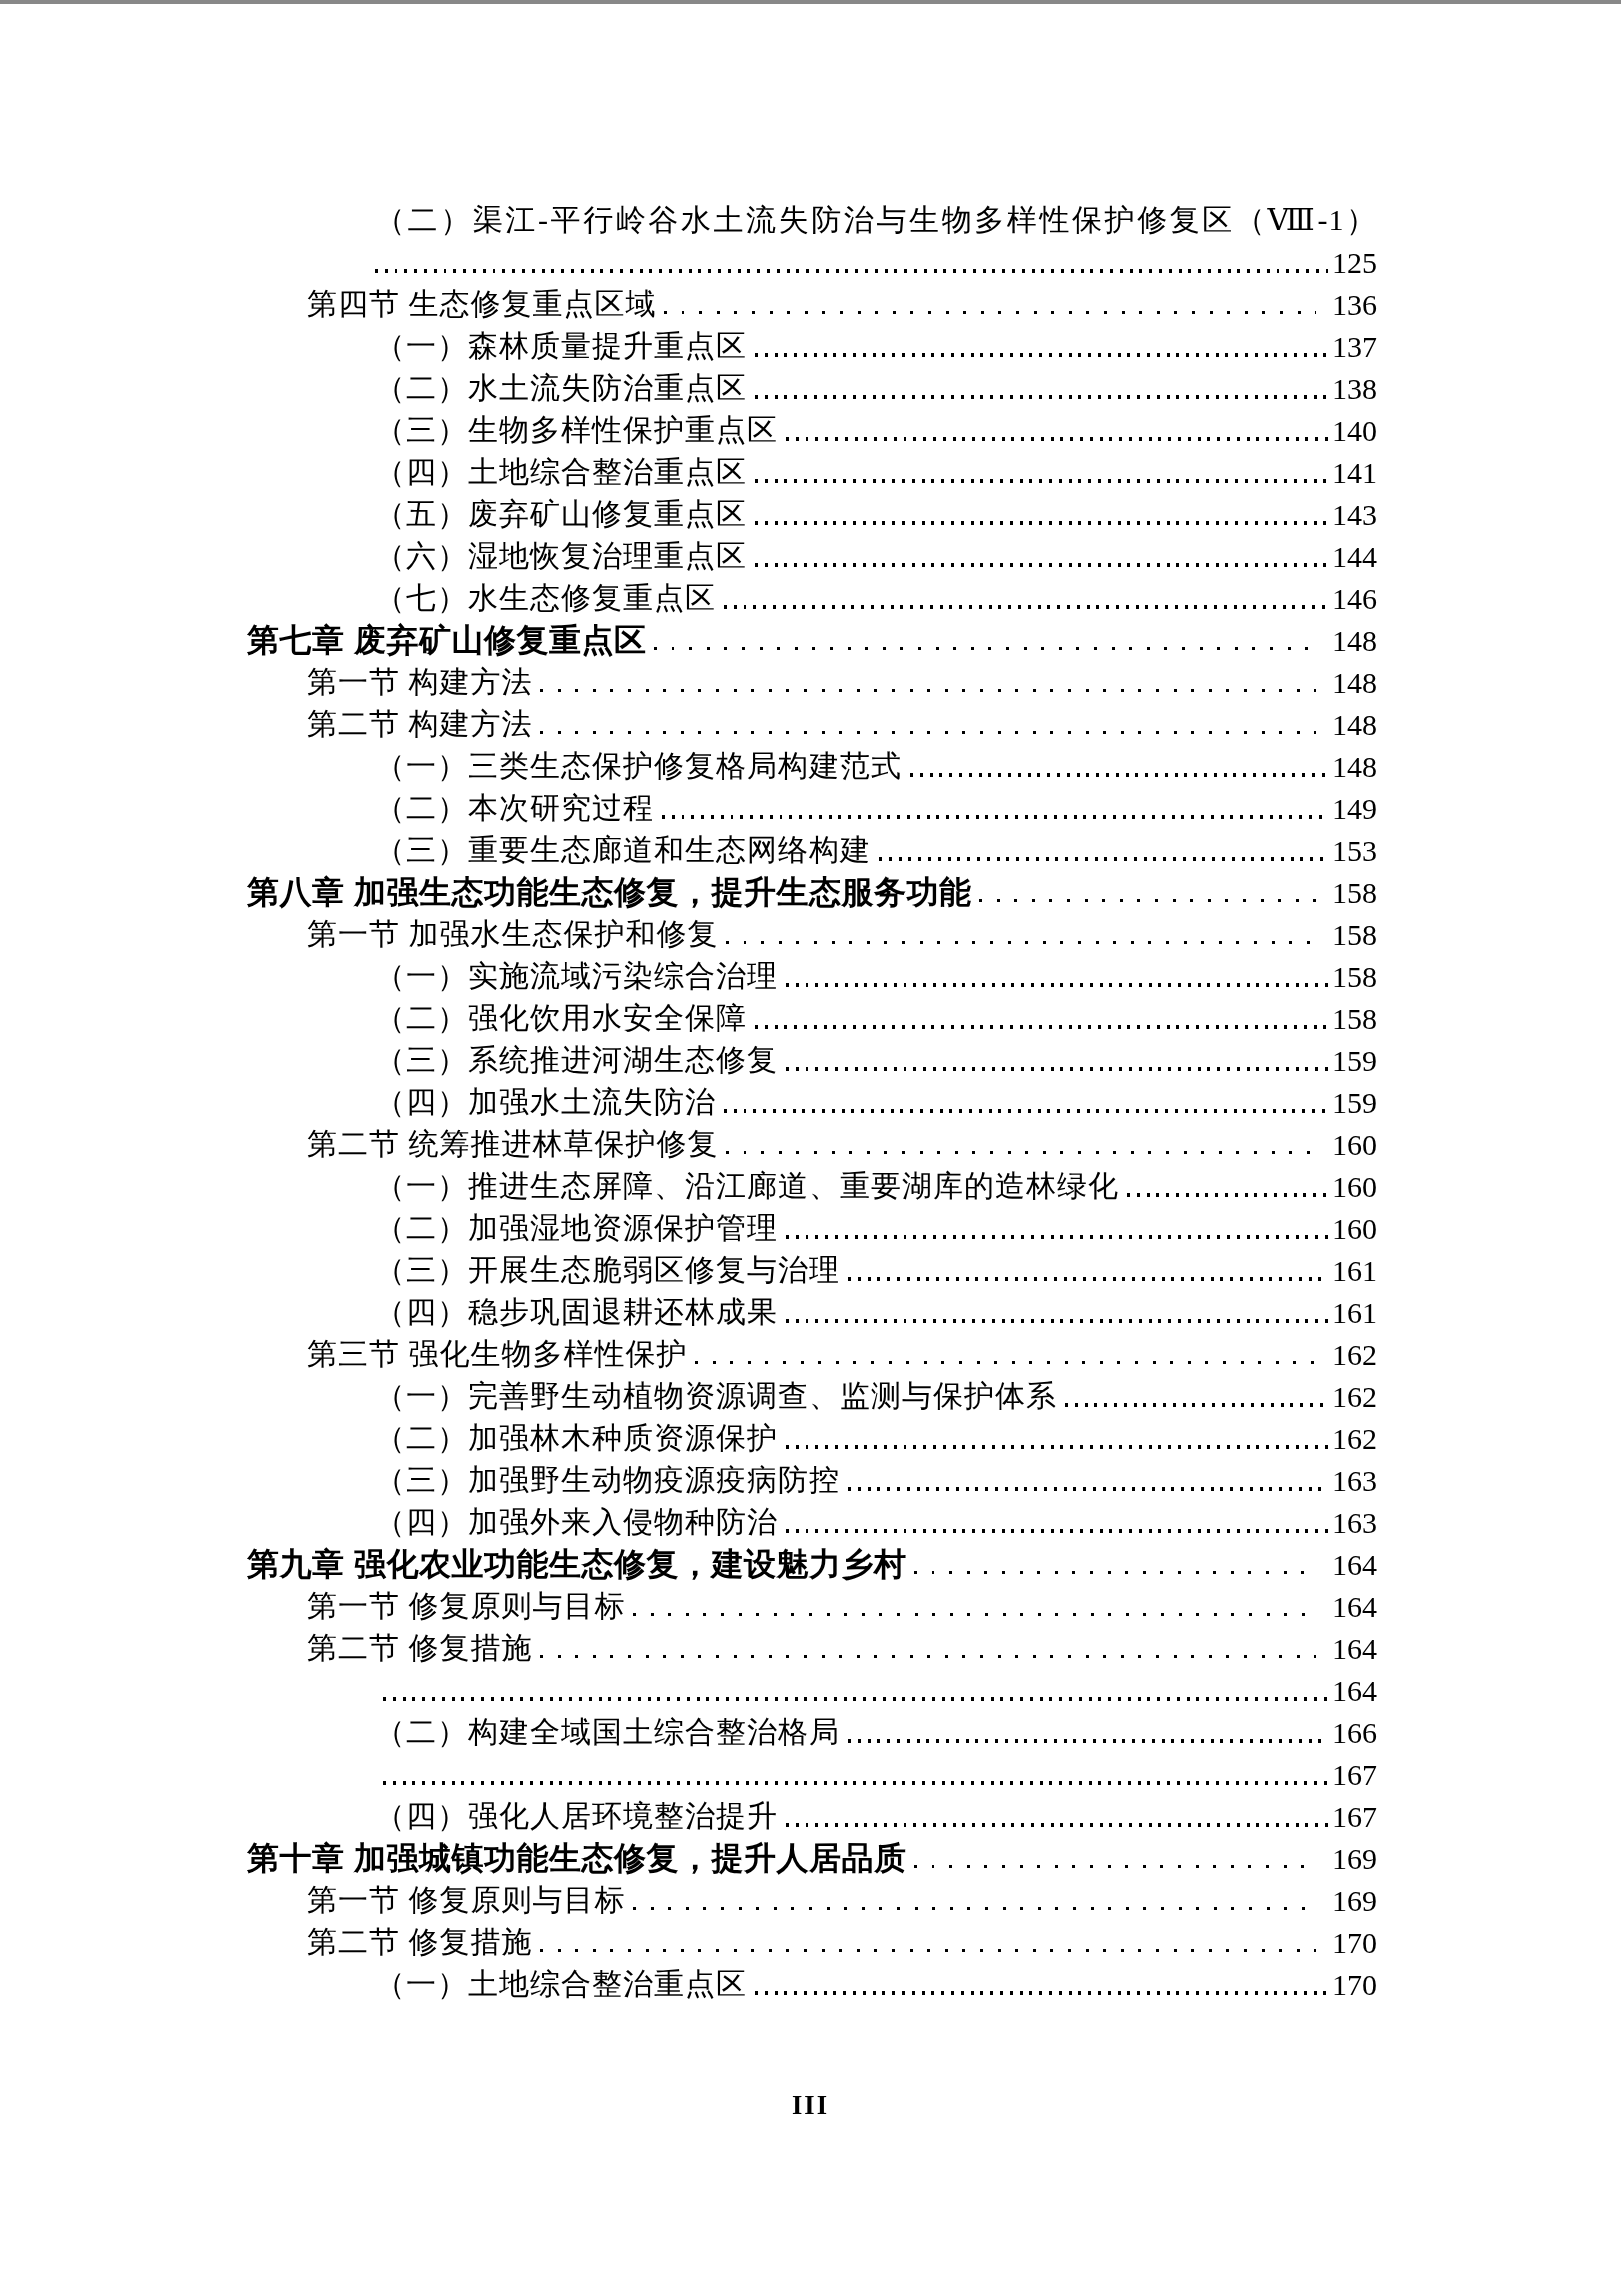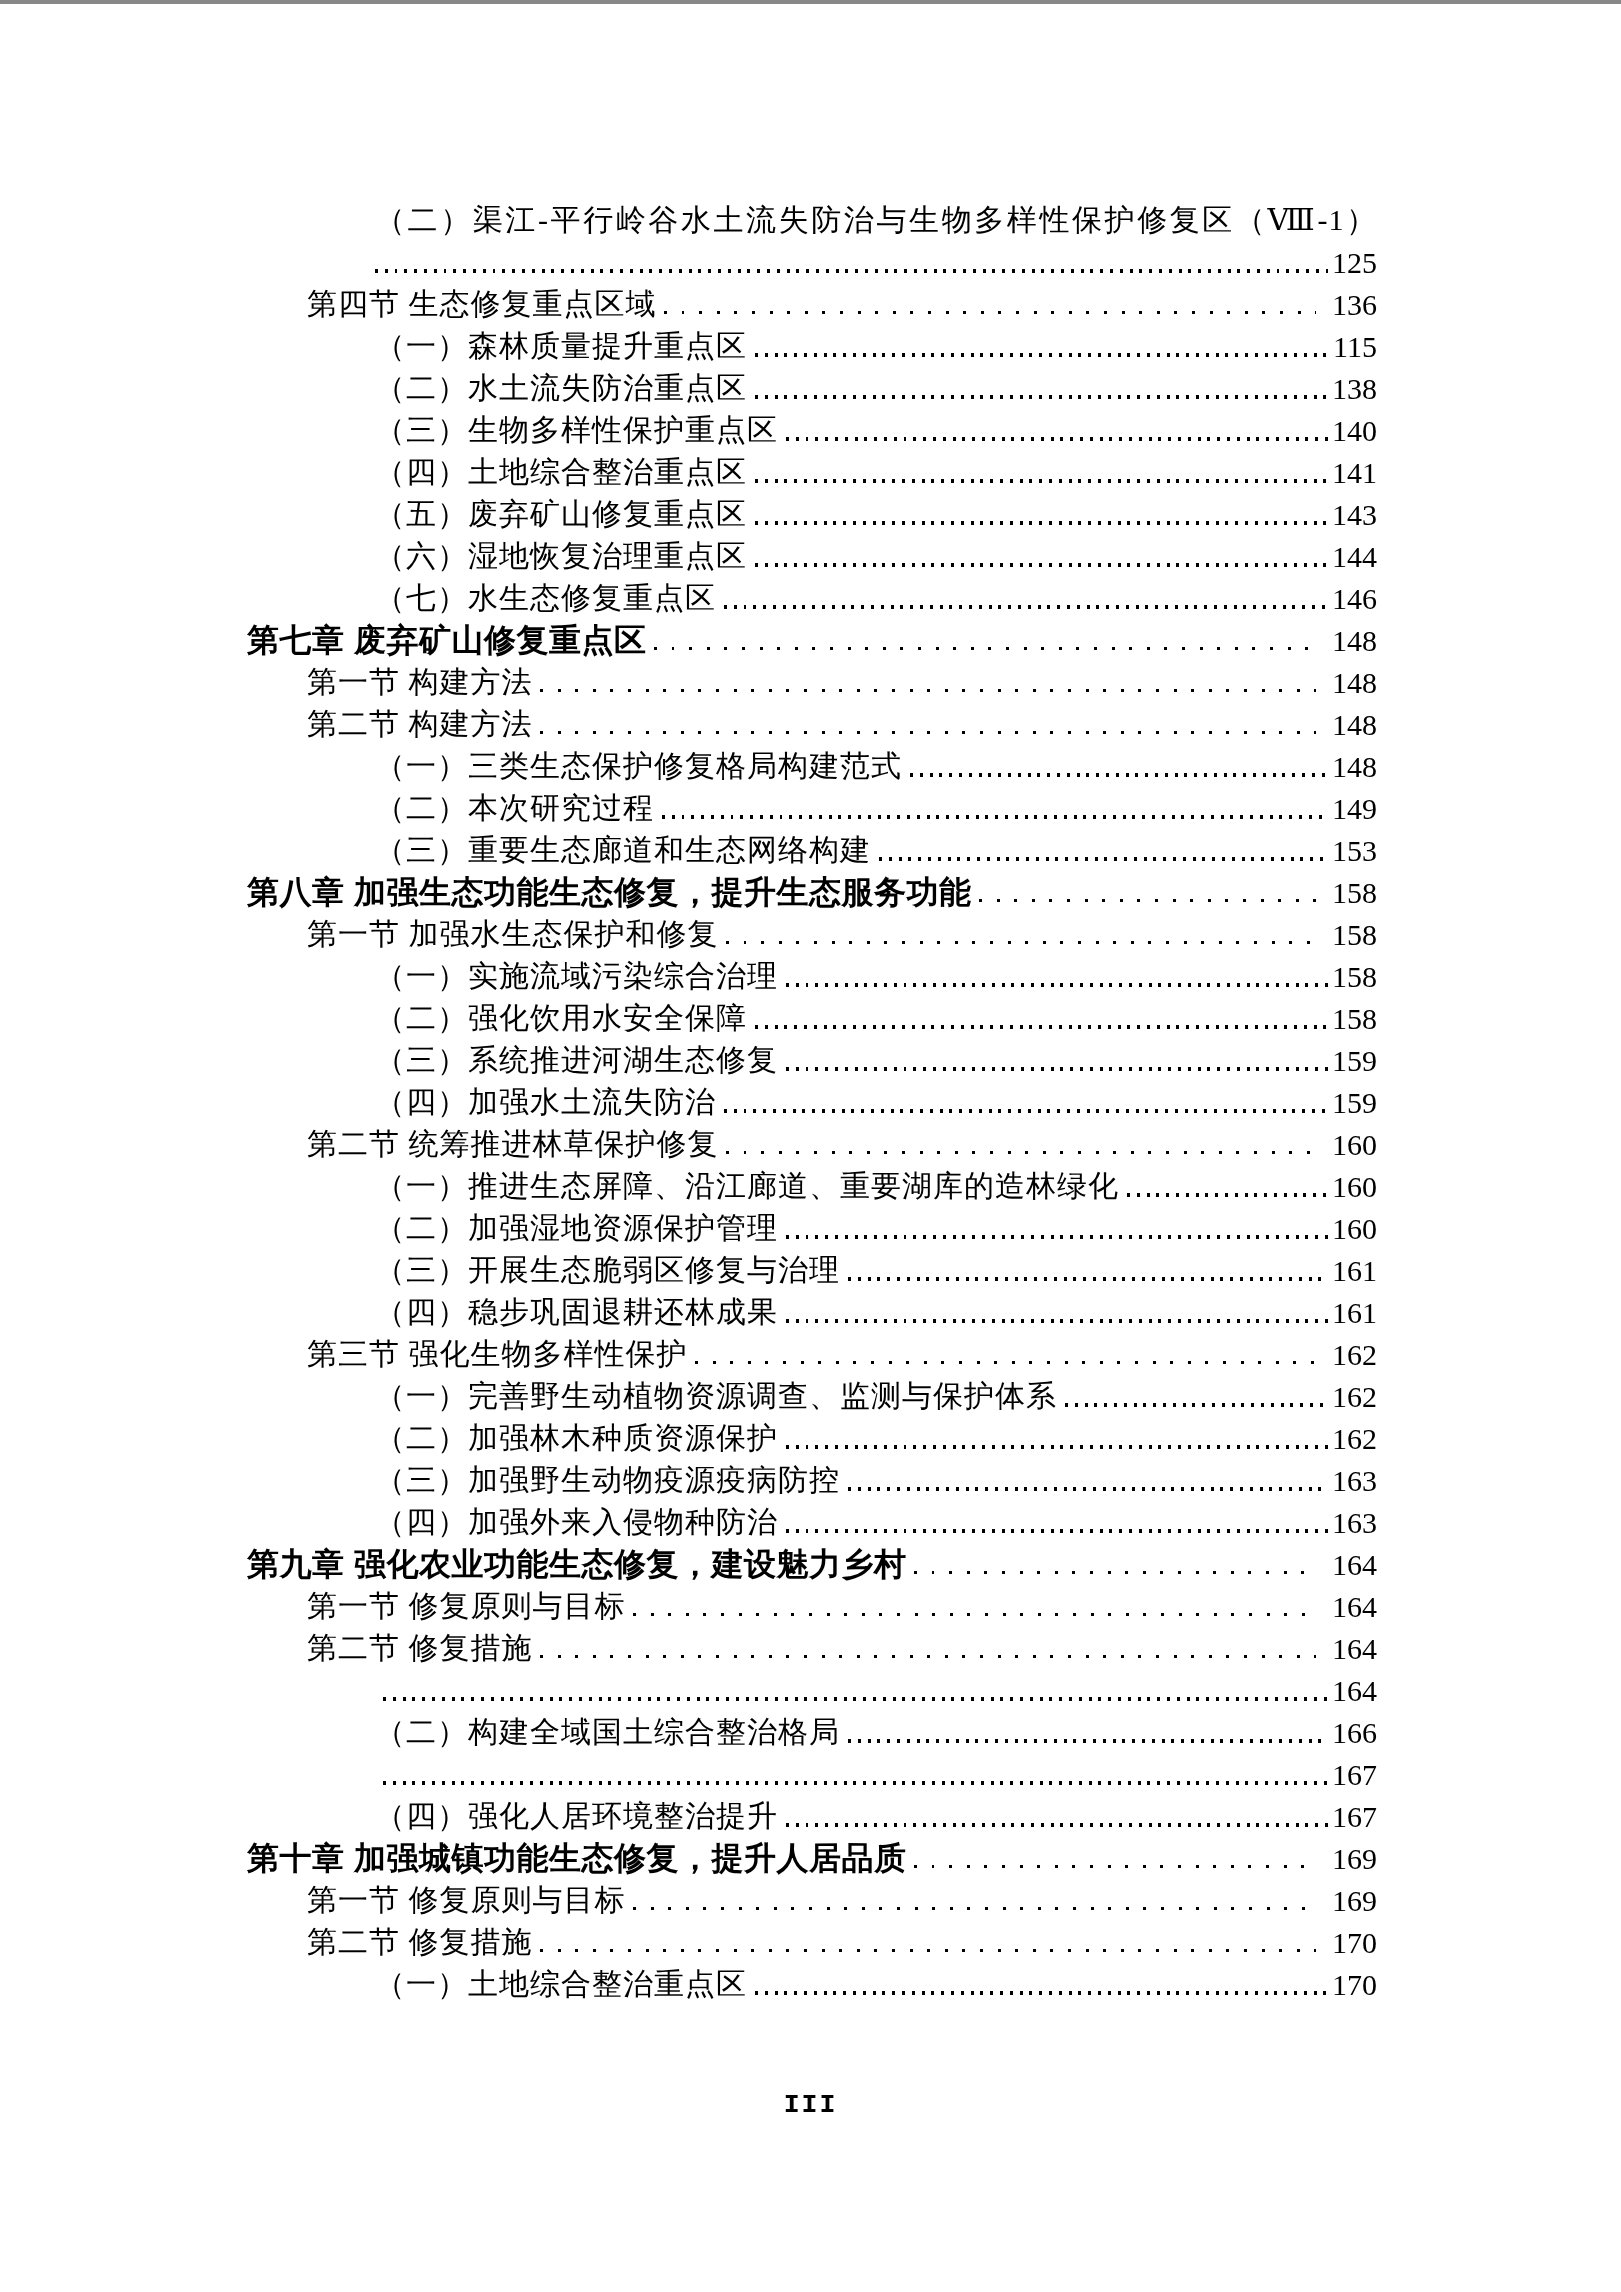--- a/index.html
+++ b/index.html
@@ -68,21 +68,21 @@
     letter-spacing:1px;
   }
   .row.wrap-cont .leader{margin-left:0;}
   .footer{
     position:absolute;
     left:0;right:0;
     top:2086px;
     text-align:center;
   }
   .footer .pageno{
-    font-family:Liberation Mono, monospace;
+    font-family:Liberation Serif, serif;
     font-weight:600;
     font-size:26.5px;
     letter-spacing:2px;
   }
 </style>
 </head>
 <body>
 
 <div class="page">
   <main class="toc">
@@ -94,21 +94,21 @@
         <span class="pagenum">125</span>
       </div>
       <div class="row section">
         <span class="title">第四节 生态修复重点区域</span>
         <span class="leader"></span>
         <span class="pagenum">136</span>
       </div>
       <div class="row item">
         <span class="title">（一）森林质量提升重点区</span>
         <span class="leader"></span>
-        <span class="pagenum">115</span>
+        <span class="pagenum">137</span>
       </div>
       <div class="row item">
         <span class="title">（二）水土流失防治重点区</span>
         <span class="leader"></span>
         <span class="pagenum">138</span>
       </div>
       <div class="row item">
         <span class="title">（三）生物多样性保护重点区</span>
         <span class="leader"></span>
         <span class="pagenum">140</span>

